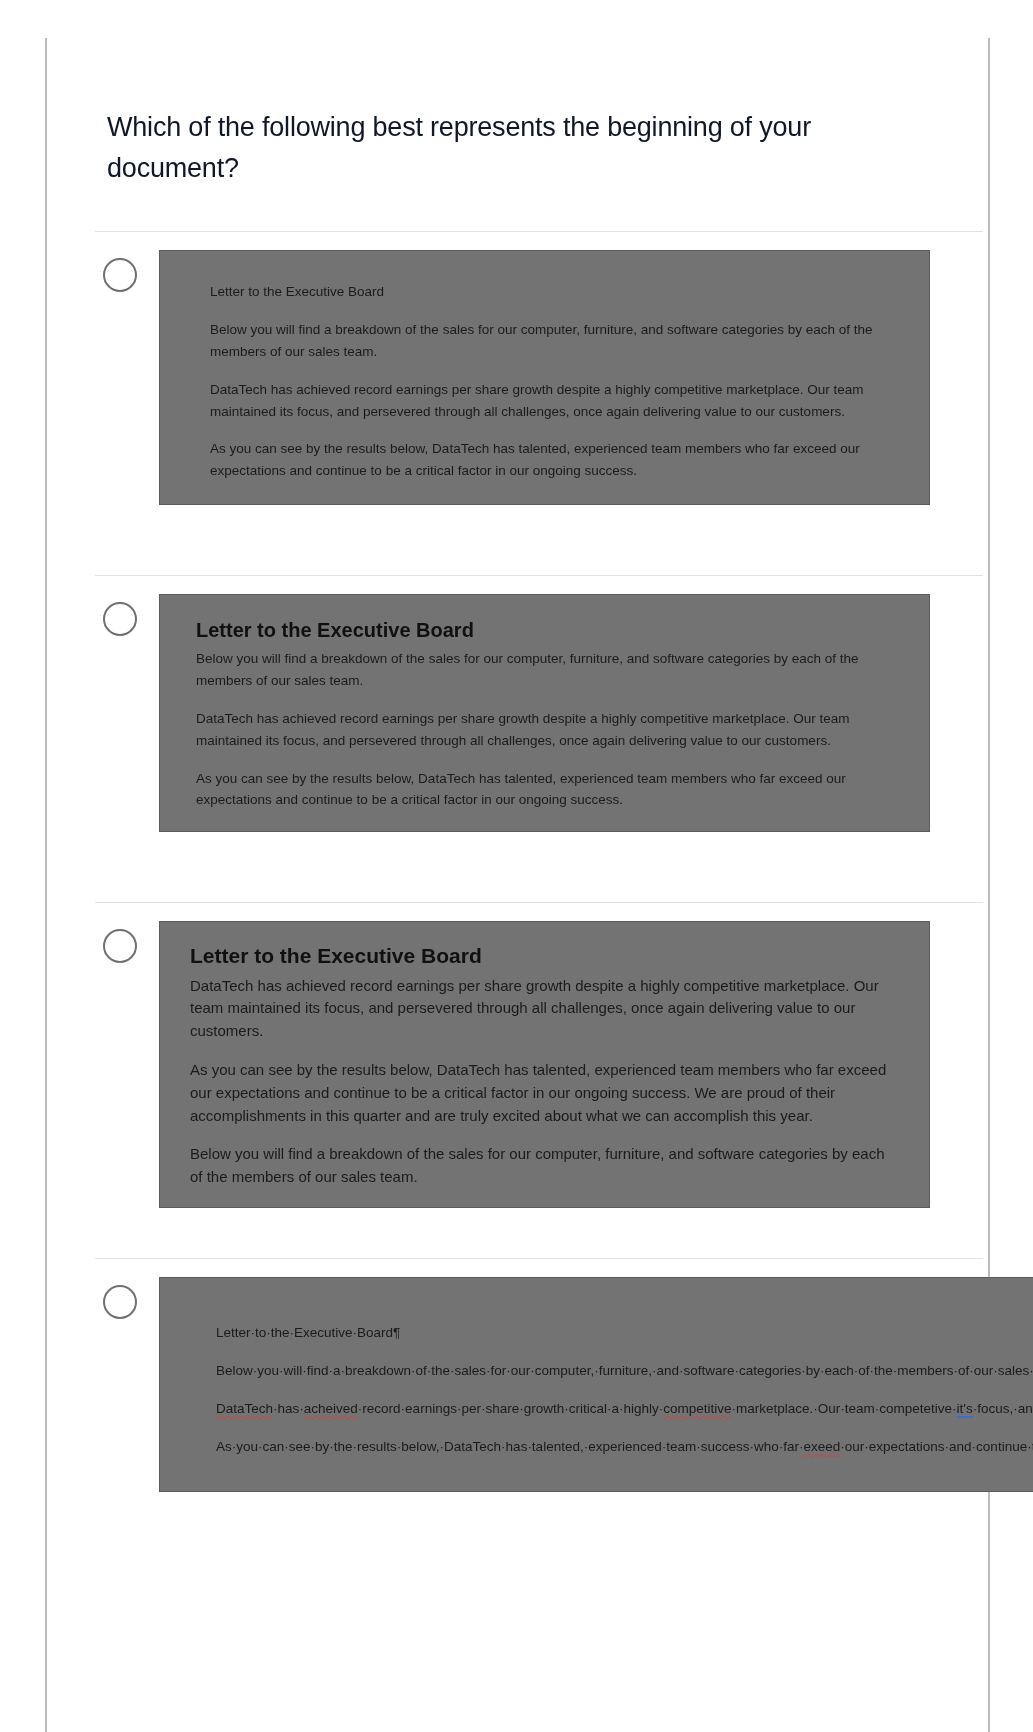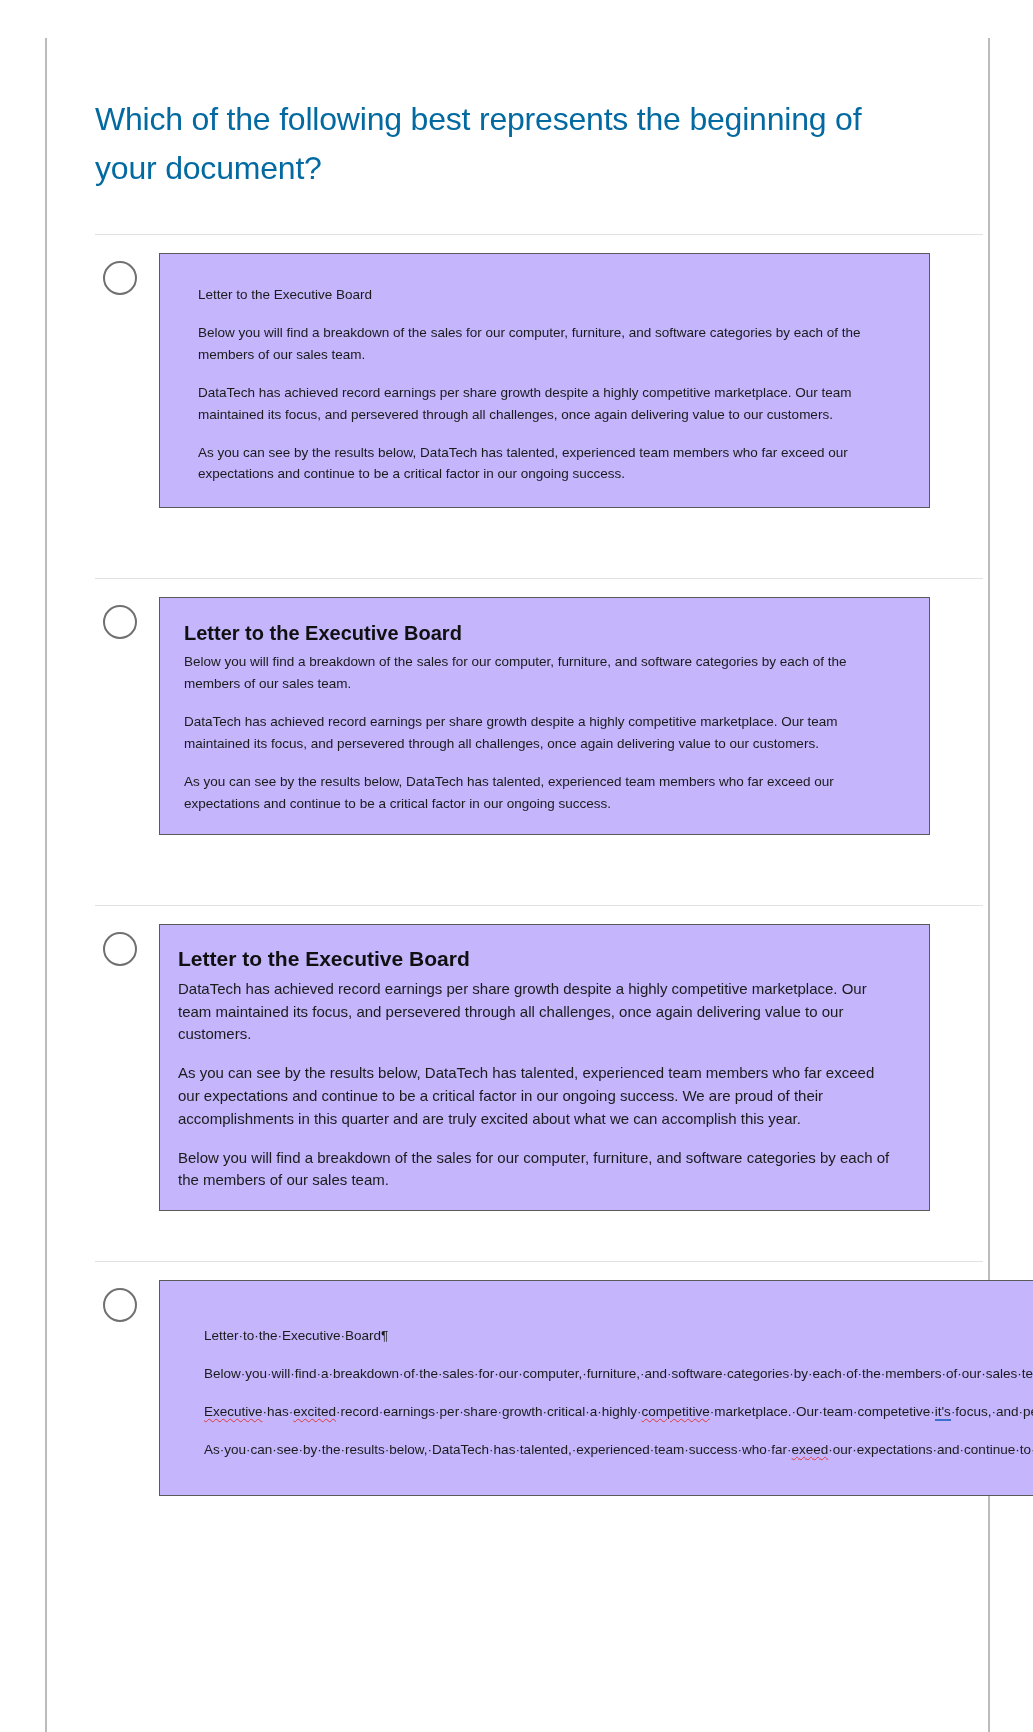--- a/index.html
+++ b/index.html
@@ -27,26 +27,26 @@
   .page-rule.right { left: 988px; }
 
   .content {
     position: absolute;
     left: 45px;
     right: 45px;
     top: 0;
   }
 
   .question-title {
-    margin: 0;
+    margin: 12px;
     padding: 95px 0 0 50px;
-    font-size: 32px;
+    font-size: 27px;
     line-height: 1.52;
     font-weight: 400;
-    color: #0369a1;
+    color: #0f172a;
     letter-spacing: -0.2px;
     max-width: 790px;
   }
 
   .options {
     margin-top: 42px;
   }
 
   .option {
     position: relative;
@@ -72,23 +72,24 @@
     border-radius: 50%;
     background: #fff;
     margin: 8px 22px 0 58px;
     box-sizing: border-box;
     cursor: pointer;
   }
 
   .doc-card {
     flex: 1 1 auto;
     border: 1px solid #5a5a5a;
-    background: #c4b5fd;
+    background: #737373;
     box-sizing: border-box;
     margin-right: 58px;
+    padding-left: 12px;
   }
 
   .doc-inner {
     padding: 30px 38px 22px 38px;
   }
   .doc-inner.tight { padding: 22px 38px 20px 24px; }
   .doc-inner.wide  { padding: 20px 38px 18px 18px; }
   .doc-inner.marks { padding: 44px 38px 34px 44px; }
 
   .doc-p {
@@ -187,21 +188,21 @@
     </div>
 
     <div class="option" style="margin-top:50px;">
       <div class="option-sep"></div>
       <div class="option-body">
         <div class="radio"></div>
         <div class="doc-card">
           <div class="doc-inner marks">
             <p class="doc-title-plain">Letter·to·the·Executive·Board¶</p>
             <p class="doc-p">Below·you·will·find·a·breakdown·of·the·sales·for·our·computer,·furniture,·and·software·categories·by·each·of·the·members·of·our·sales·team.·¶</p>
-            <p class="doc-p"><span class="sp">Executive</span><span>·has·</span><span class="sp">excited</span><span>·record·earnings·per·share·growth·critical·a·highly·</span><span class="sp">competitive</span><span>·marketplace.·Our·team·competetive·</span><span class="gr">it's</span><span>·focus,·and·persevered·through·all·challenges,·once·again·delivering·value·to·our·customers.¶</span></p>
+            <p class="doc-p"><span class="sp">DataTech</span><span>·has·</span><span class="sp">acheived</span><span>·record·earnings·per·share·growth·critical·a·highly·</span><span class="sp">competitive</span><span>·marketplace.·Our·team·competetive·</span><span class="gr">it's</span><span>·focus,·and·persevered·through·all·challenges,·once·again·delivering·value·to·our·customers.¶</span></p>
             <p class="doc-p"><span>As·you·can·see·by·the·results·below,·DataTech·has·talented,·experienced·team·success·who·far·</span><span class="sp">exeed</span><span>·our·expectations·and·continue·to·be·a·critical·factor·in·our·ongoing·success.·¶</span></p>
           </div>
         </div>
       </div>
     </div>
 
   </div>
 </div>
 
 </body></html>

